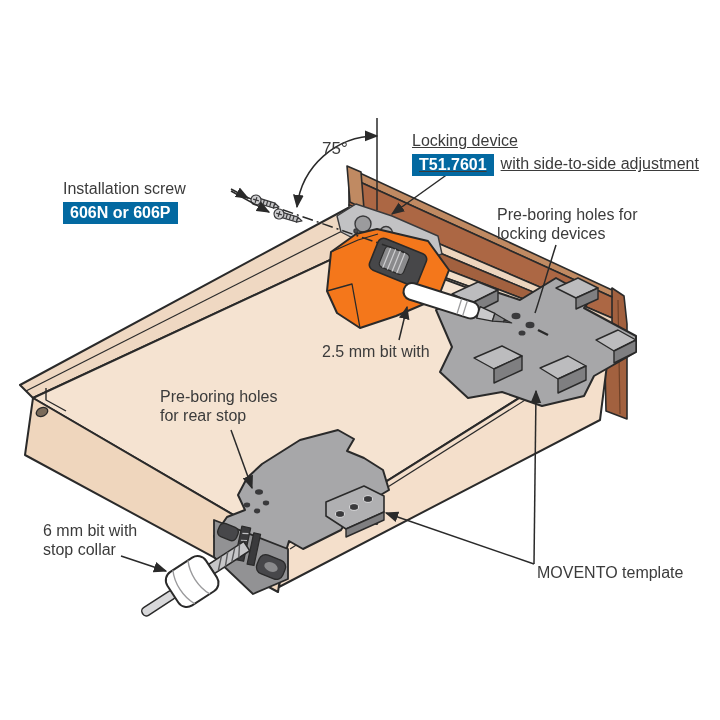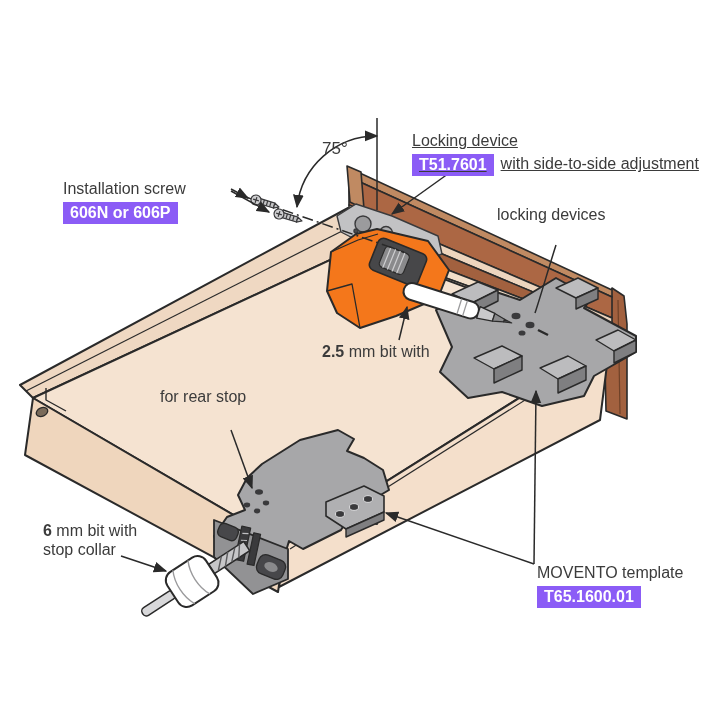--- a/index.html
+++ b/index.html
@@ -1,21 +1,21 @@
 <!DOCTYPE html>
 <html><head>
 <meta charset="utf-8">
 <style>
   html,body{margin:0;padding:0;background:#ffffff;}
   .stage{position:relative;width:720px;height:720px;background:#ffffff;overflow:hidden;
          font-family:"Liberation Sans", sans-serif;color:#3b3b3b;}
   .stage svg{position:absolute;left:0;top:0;}
   .label{position:absolute;font-size:16px;line-height:18.5px;white-space:nowrap;}
-  .label .b{font-weight:bold;}
-  .badge{display:inline-block;background:#8b5cf6;color:#ffffff;font-weight:bold;
+  .label .b{font-weight:normal;}
+  .badge{display:inline-block;background:#0369a1;color:#ffffff;font-weight:bold;
          font-size:16px;line-height:19px;padding:1px 7px 2px 7px;margin-top:3px;}
   .badgerow{display:flex;align-items:center;gap:7px;}
 </style>
 </head>
 <body>
 
 <div class="stage">
 
 <svg width="720" height="720" viewBox="0 0 720 720">
   <defs>
@@ -210,38 +210,39 @@
 
   <div class="label" style="left:412px;top:132px;text-decoration:underline;">
     <div>Locking device</div>
     <div class="badgerow">
       <span class="badge">T51.7601</span>
       <span style="margin-top:3px;">with side-to-side adjustment</span>
     </div>
   </div>
 
   <div class="label" style="left:497px;top:206px;">
+    <div>Pre-boring holes for</div>
     <div>locking devices</div>
   </div>
 
   <div class="label" style="left:322px;top:343px;">
     <div>
       <span class="b">2.5</span><span> mm bit with</span>
     </div>
   </div>
 
   <div class="label" style="left:160px;top:388px;">
+    <div>Pre-boring holes</div>
     <div>for rear stop</div>
   </div>
 
   <div class="label" style="left:43px;top:522px;">
     <div>
       <span class="b">6</span><span> mm bit with</span>
     </div>
     <div>stop collar</div>
   </div>
 
   <div class="label" style="left:537px;top:564px;">
     <div>MOVENTO template</div>
-    <span class="badge">T65.1600.01</span>
   </div>
 
 </div>
 
 </body></html>

